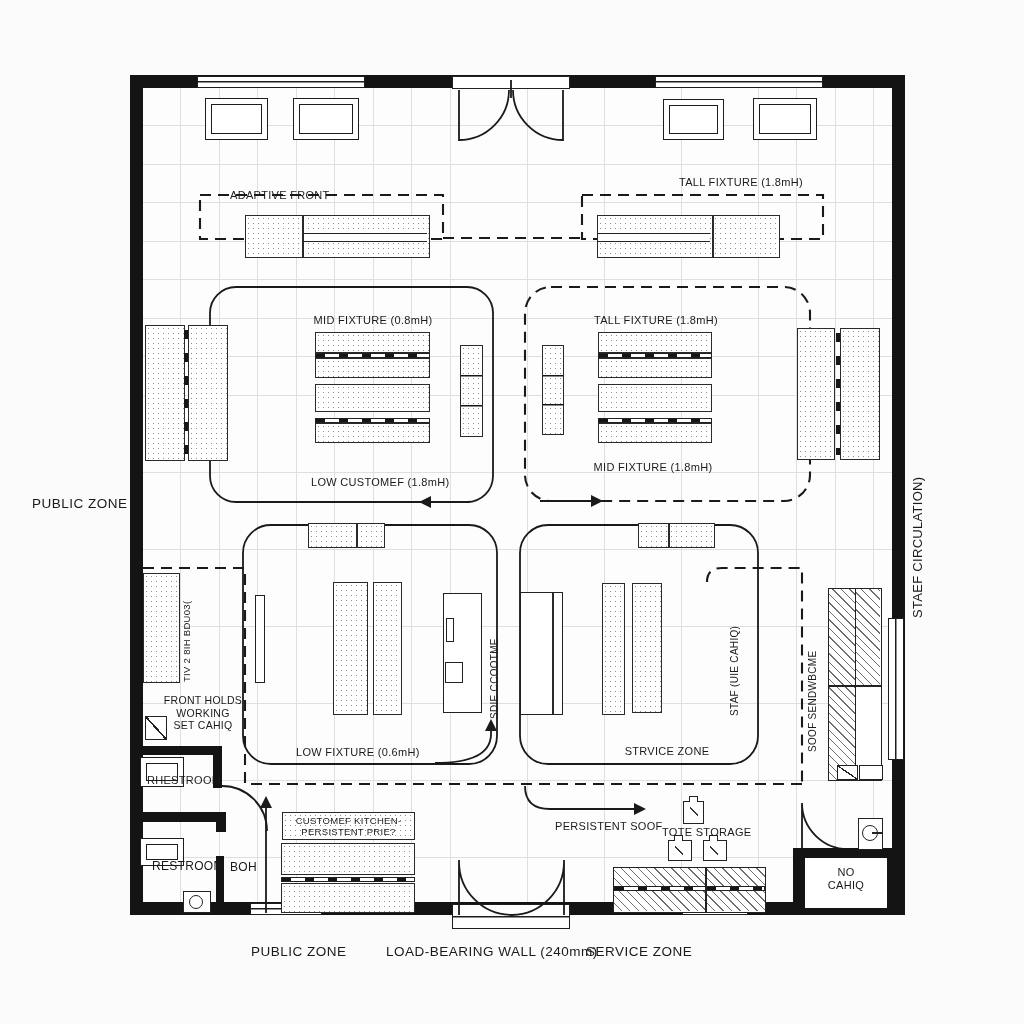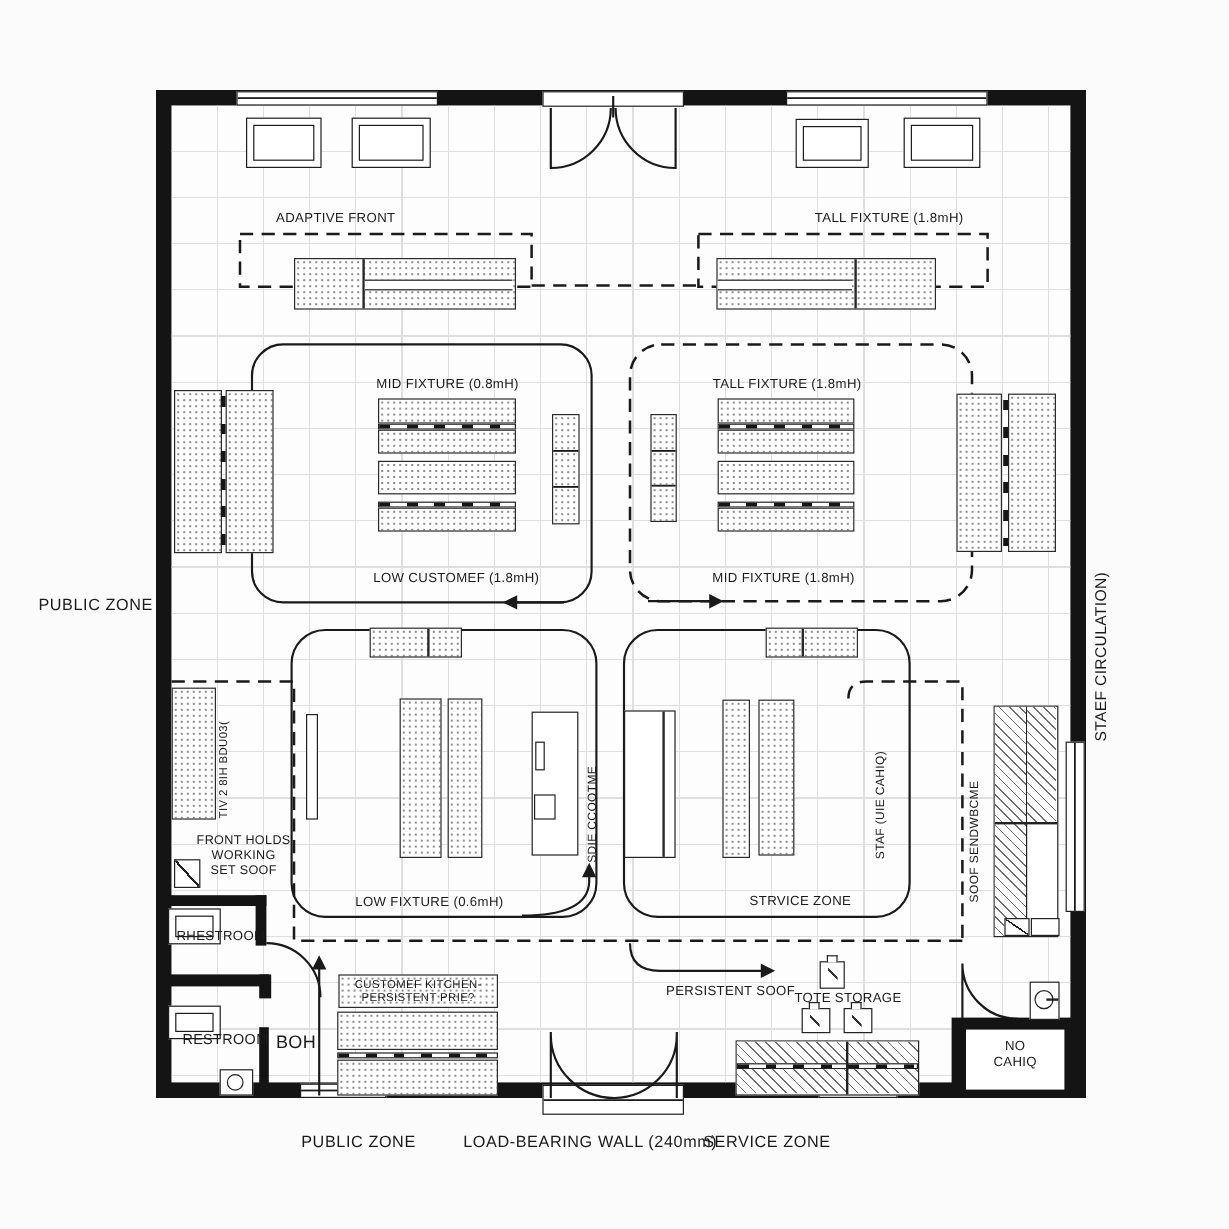--- a/index.html
+++ b/index.html
@@ -190,50 +190,50 @@
   <div class="winbox" style="left:140px;top:838px;width:44px;height:28px"></div>
   <div class="box" style="left:183px;top:891px;width:28px;height:22px">
     <div class="circ" style="left:5px;top:3px;width:14px;height:14px"></div>
   </div>
 
   <div class="dots" style="left:282px;top:812px;width:133px;height:28px"></div>
   <div class="dots" style="left:281px;top:843px;width:134px;height:32px"></div>
   <div class="tick-h" style="left:281px;top:877px;width:134px;height:5px"></div>
   <div class="dots" style="left:281px;top:883px;width:134px;height:30px"></div>
 
-  <div class="lbl" style="left:230px;top:176px">ADAPTIVE FRONT</div>
+  <div class="lbl" style="left:230px;top:189px">ADAPTIVE FRONT</div>
   <div class="lbl" style="left:679px;top:176px">TALL FIXTURE (1.8mH)</div>
   <div class="lbl c" style="left:312px;top:314px;width:122px">MID FIXTURE (0.8mH)</div>
   <div class="lbl c" style="left:311px;top:476px;width:122px">LOW CUSTOMEF (1.8mH)</div>
   <div class="lbl c" style="left:594px;top:314px;width:122px">TALL FIXTURE (1.8mH)</div>
-  <div class="lbl c" style="left:592px;top:476px;width:122px">MID FIXTURE (1.8mH)</div>
+  <div class="lbl c" style="left:592px;top:461px;width:122px">MID FIXTURE (1.8mH)</div>
   <div class="lbl c" style="left:296px;top:746px;width:120px">LOW FIXTURE (0.6mH)</div>
   <div class="lbl c" style="left:617px;top:745px;width:100px">STRVICE ZONE</div>
 
   <div class="lbl big" style="left:32px;top:496px">PUBLIC ZONE</div>
   <div class="vtext" style="left:910px;top:468px;height:150px;font-size:13px">STAEF CIRCULATION)</div>
   <div class="lbl big" style="left:251px;top:944px">PUBLIC ZONE</div>
   <div class="lbl big" style="left:386px;top:944px">LOAD-BEARING WALL (240mm)</div>
   <div class="lbl big" style="left:586px;top:944px">SERVICE ZONE</div>
 
   <div class="lbl c" style="left:157px;top:694px;width:92px;font-size:10.5px">
     <div>FRONT HOLDS</div>
     <div>WORKING</div>
-    <div>SET SOOF</div>
+    <div>SET CAHIQ</div>
   </div>
   <div class="lbl" style="left:555px;top:820px">PERSISTENT SOOF</div>
   <div class="lbl" style="left:662px;top:826px">TOTE STORAGE</div>
   <div class="lbl c" style="left:284px;top:815px;width:129px;font-size:9.5px;white-space:normal;line-height:1.2">
     <div>CUSTOMEF KITCHEN-</div>
     <div>PERSISTENT PRIE?</div>
   </div>
 
   <div class="lbl" style="left:147px;top:774px">RHESTROOM</div>
   <div class="lbl" style="left:152px;top:859px;font-size:12px">RESTROOM</div>
-  <div class="lbl" style="left:230px;top:860px;font-size:15px">BOH</div>
+  <div class="lbl" style="left:230px;top:860px;font-size:12px">BOH</div>
   <div class="lbl c" style="left:805px;top:866px;width:82px">
     <div>NO</div>
     <div>CAHIQ</div>
   </div>
 
   <div class="vtext" style="left:181px;top:582px;height:100px;font-size:9.5px">TIV 2 8IH BDU03(</div>
   <div class="vtext" style="left:489px;top:614px;height:105px">SDIE CCOOTME</div>
   <div class="vtext" style="left:729px;top:608px;height:108px">STAF (UIE CAHIQ)</div>
   <div class="vtext" style="left:807px;top:620px;height:132px">SOOF SENDWBCME</div>
 

